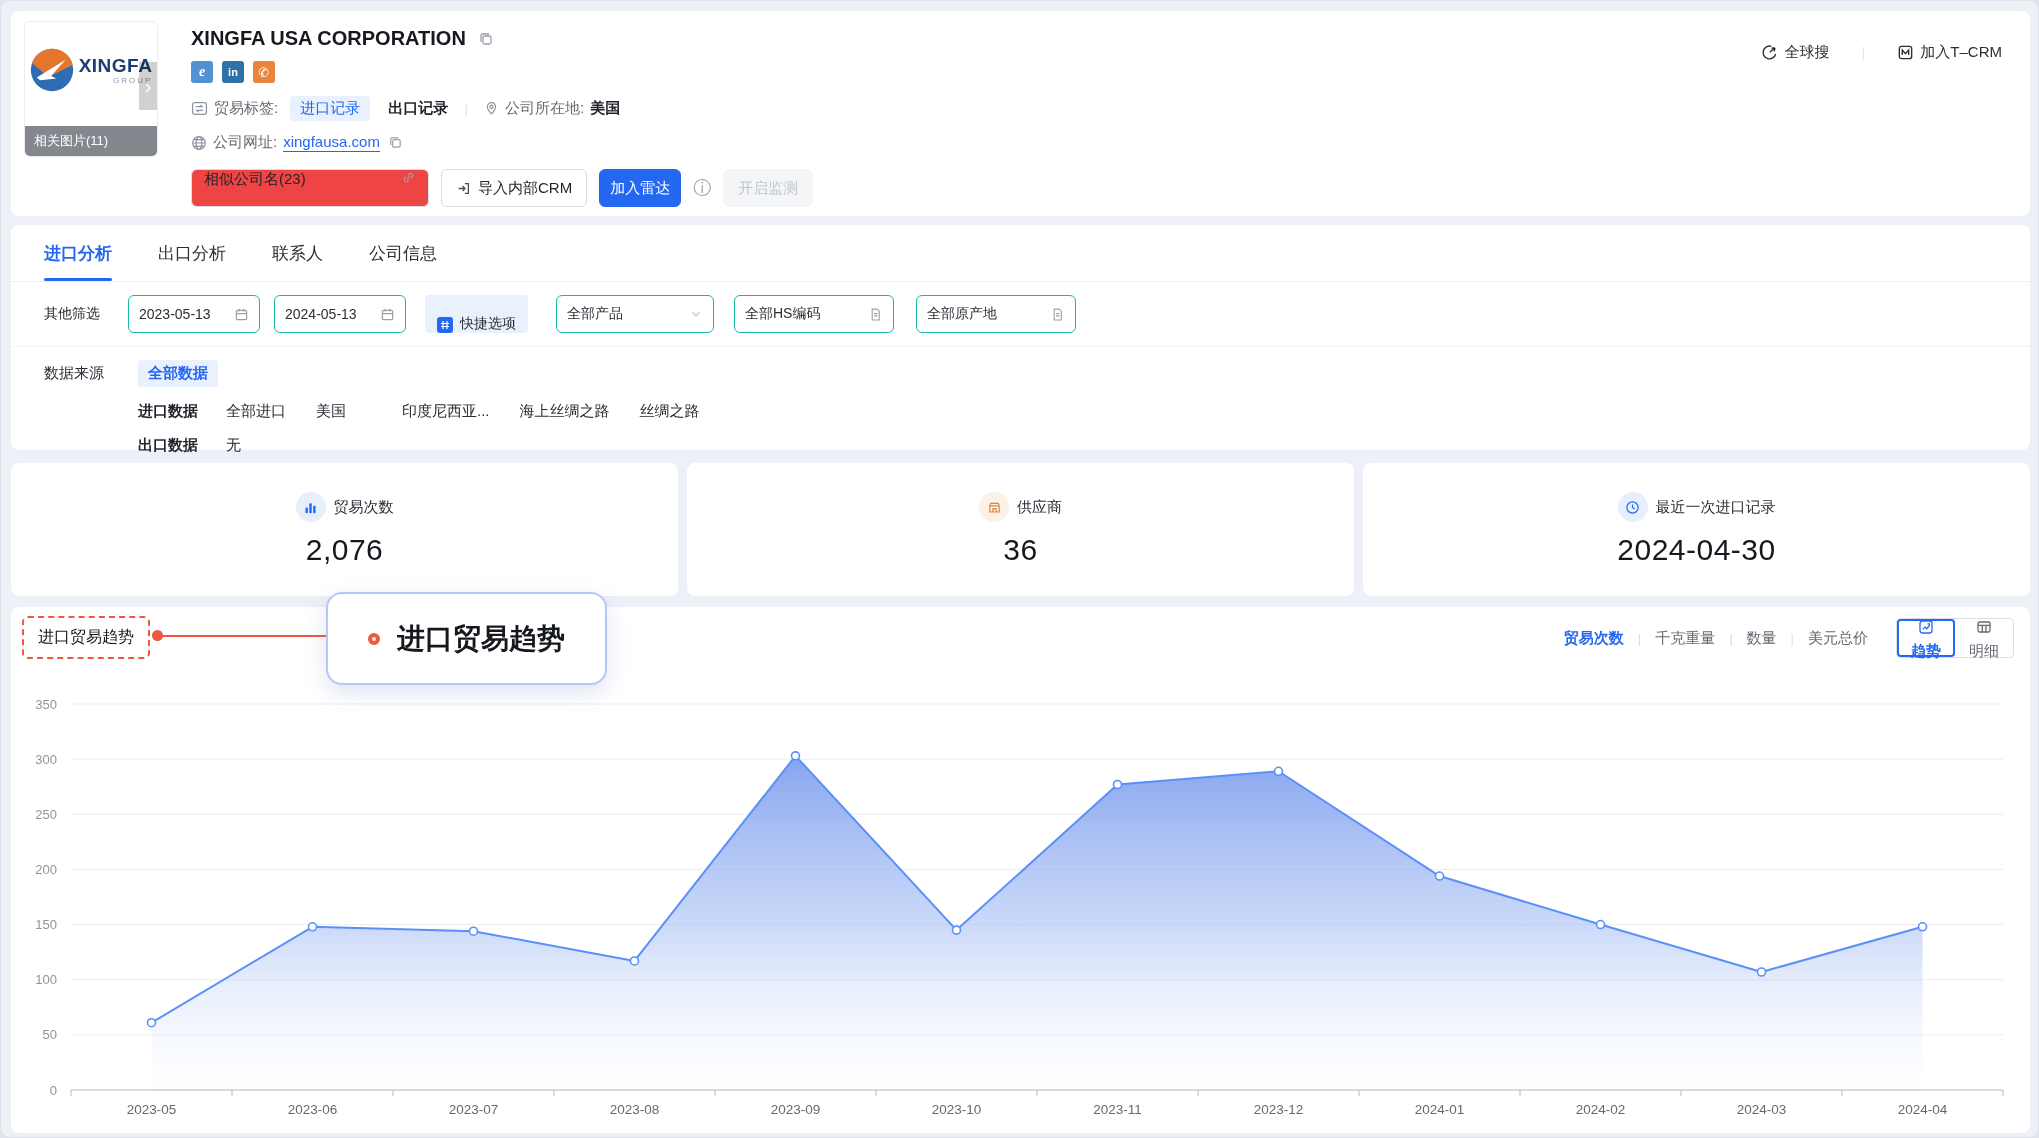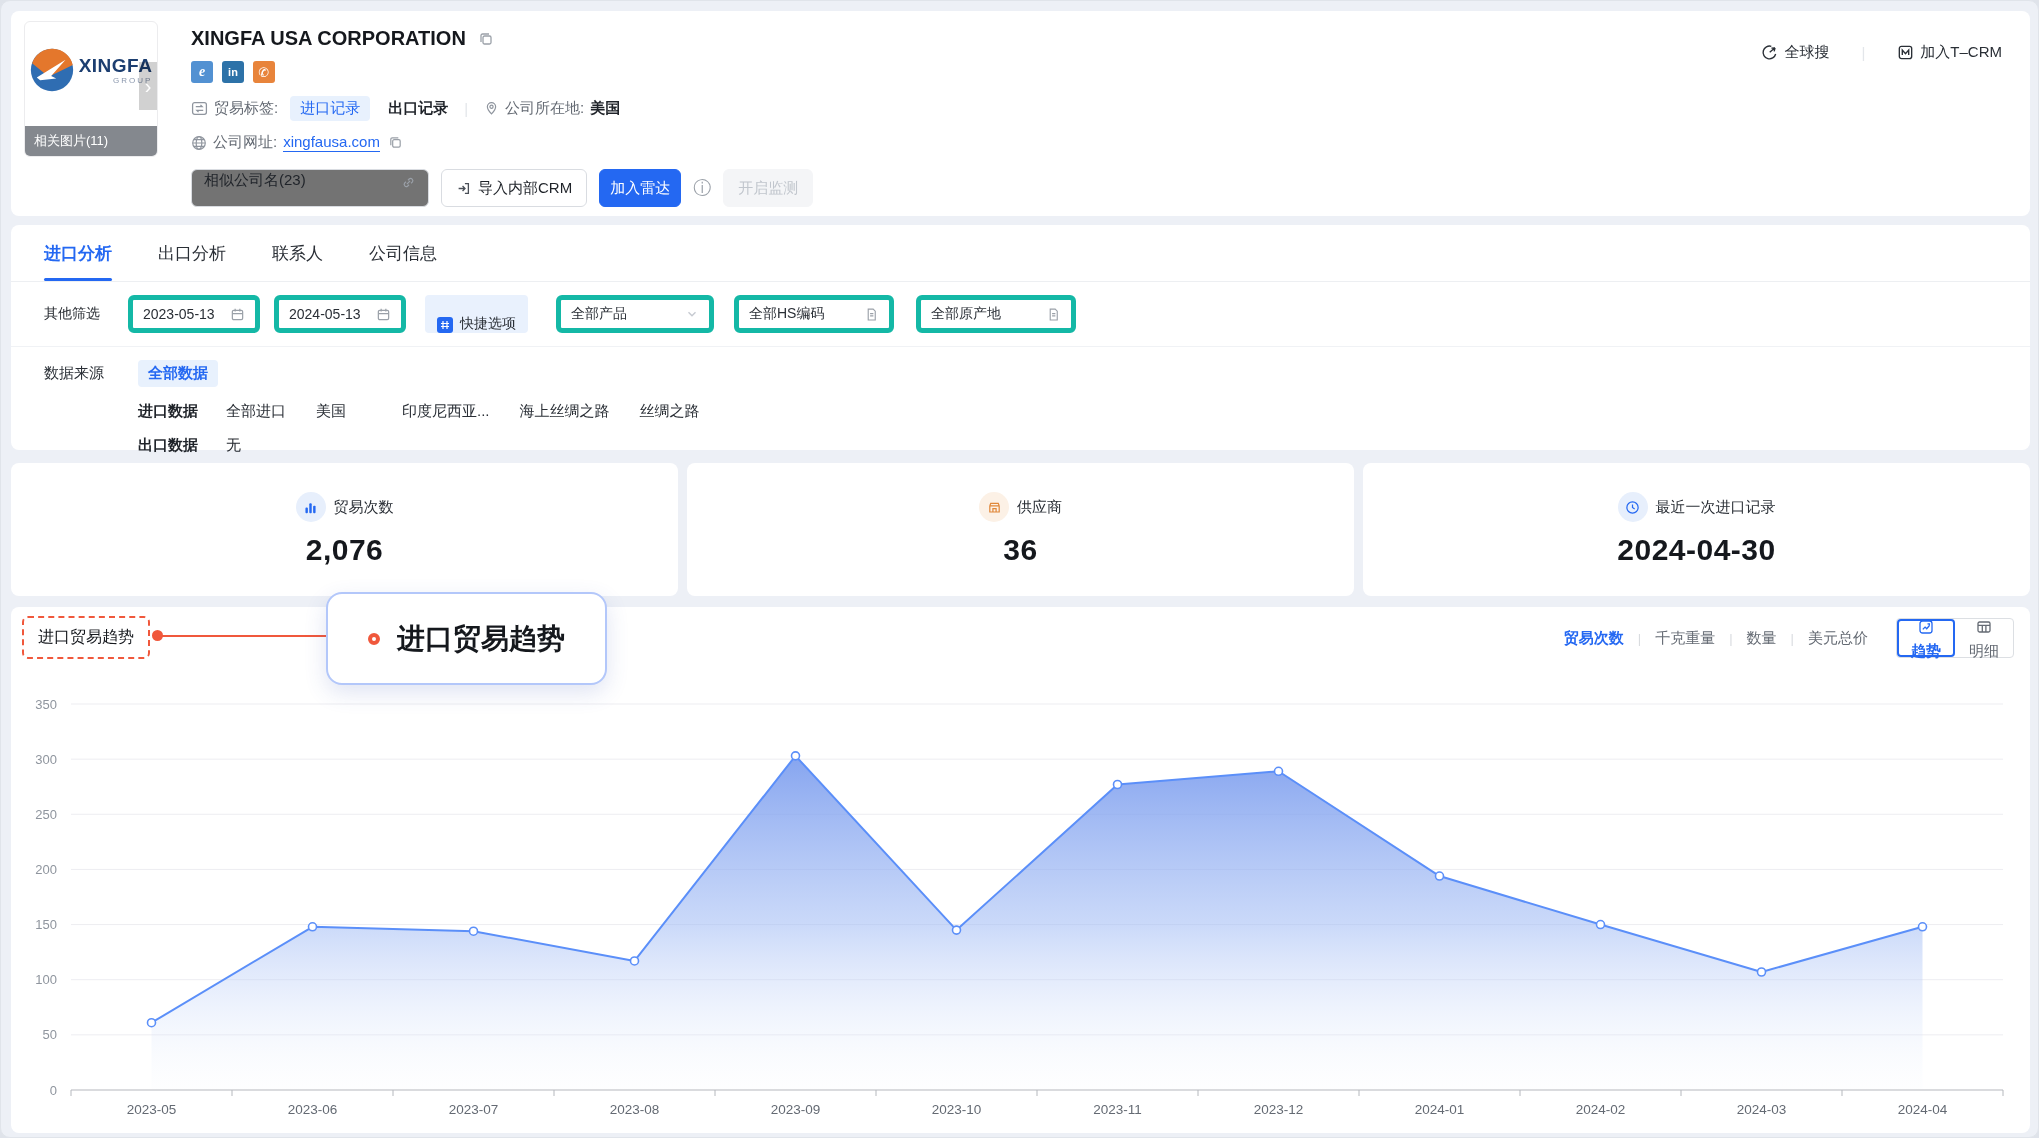--- a/index.html
+++ b/index.html
@@ -33,42 +33,42 @@
   .muted { color:#646a73; }
   .tag-blue { margin-left:12px; background:#e8f1fd; color:#2468f2; padding:3px 10px; border-radius:4px; cursor:pointer; }
   .tag-plain { margin-left:18px; color:#1f2329; font-weight:600; cursor:pointer; }
   .vdiv { color:#e3e6ea; margin:0 16px; }
   .loc-val { margin-left:6px; font-weight:600; }
   .web-row { margin-top:12px; }
   .link { margin-left:6px; color:#2468f2; border-bottom:1px solid #2468f2; padding-bottom:1px; cursor:pointer; }
   .icon { flex:0 0 auto; display:inline-flex; }
   .mr6 { margin-right:6px; } .ml8 { margin-left:8px; }
   .actions-row { display:flex; align-items:center; margin-top:17px; gap:12px; }
-  .similar-input { width:238px; height:38px; border:1px solid #d9dce1; border-radius:6px; background:#737373;
-                   display:flex; align-items:flex-end; justify-content:space-between; padding:16px 12px;
+  .similar-input { width:238px; height:38px; border:1px solid #d9dce1; border-radius:6px; background:#ef4444;
+                   display:flex; align-items:flex-start; justify-content:space-between; padding:0 12px;
                    font-size:15px; color:#1f2329; cursor:pointer; }
   .btn { height:38px; border:1px solid #d9dce1; border-radius:6px; background:#fff; display:flex;
          align-items:center; gap:7px; padding:0 14px; font-size:15px; color:#1f2329; cursor:pointer; }
   .btn-primary { background:#2468f2; border-color:#2468f2; color:#fff; padding:0 10px; font-weight:500; }
   .btn-disabled { background:#f4f5f7; border-color:#f4f5f7; color:#c1c6cd; cursor:default; }
   .info-i { color:#9aa0a8; font-size:18px; line-height:1; cursor:pointer; }
   .header-actions { position:absolute; right:28px; top:32px; display:flex; align-items:center; gap:16px;
                     font-size:15px; color:#2a2f36; }
   .header-actions .item { display:flex; align-items:center; gap:6px; cursor:pointer; }
 
   
   .tabs-card { left:10px; top:224px; width:2019px; height:225px; }
   .tabs-row { display:flex; gap:46px; padding-left:33px; height:57px; border-bottom:1px solid #edeff2; }
   .tab { position:relative; display:flex; align-items:center; font-size:17px; color:#2a2f36; cursor:pointer; }
   .tab.active { color:#2468f2; font-weight:700; }
   .tab.active::after { content:""; position:absolute; left:0; right:0; bottom:0; height:3px;
                        background:#2468f2; border-radius:2px; }
   .filter-row { display:flex; align-items:center; padding-left:33px; margin-top:12px; height:40px; font-size:14px; }
   .f-label { margin-right:28px; color:#1f2329; }
-  .field { height:38px; border:5px solid #14b8a6; border-radius:6px; background:#fff; display:flex;
+  .field { height:38px; border:1px solid #14b8a6; border-radius:6px; background:#fff; display:flex;
            align-items:center; justify-content:space-between; padding:0 10px; color:#2a2f36; cursor:pointer; }
   .date { width:132px; } .d2 { margin-left:14px; }
   .quick { margin-left:19px; height:38px; display:flex; align-items:flex-end; gap:7px; background:#e9f1fd;
            border-radius:4px; padding:0 12px; color:#2a2f36; cursor:pointer; }
   .sel { width:158px; margin-left:28px; } .hs { width:160px; margin-left:20px; } .orig { width:160px; margin-left:22px; }
   .tabs-card .sep { margin-top:12px; border-top:1px solid #f0f2f5; }
   .ds-row { display:flex; align-items:center; padding-left:33px; font-size:15px; }
   .ds-r1 { margin-top:13px; } .ds-r2 { margin-top:15px; } .ds-r3 { margin-top:15px; }
   .ds-cap { width:94px; color:#2a2f36; }
   .chip-blue { background:#e8f1fd; color:#2468f2; padding:4px 10px; border-radius:4px; font-weight:600; cursor:pointer; }
@@ -76,21 +76,21 @@
   .ds-items { display:flex; gap:30px; color:#2a2f36; }
   .gap-big { margin-left:26px; }
 
   
   .stats-row { position:absolute; left:10px; top:462px; width:2019px; height:133px; display:flex; gap:9px; }
   .stat-card { flex:1; background:#fff; border-radius:8px; display:flex; flex-direction:column;
                align-items:center; justify-content:center; gap:11px; }
   .stat-top { display:flex; align-items:center; gap:8px; font-size:15px; color:#2a2f36; }
   .ic-circle { width:30px; height:30px; border-radius:50%; display:flex; align-items:center; justify-content:center; }
   .bg-blue { background:#e7effc; } .bg-orange { background:#fcf1e6; }
-  .stat-val { font-size:30px; font-weight:700; color:#15181d; letter-spacing:.5px; }
+  .stat-val { font-size:30px; font-weight:400; color:#15181d; letter-spacing:.5px; }
 
   
   .chart-card { left:10px; top:606px; width:2019px; height:526px; }
   .title-dashed { position:absolute; left:11px; top:9px; border:2px dashed #f0583c; border-radius:6px;
                   padding:9px 14px; font-size:16px; font-weight:500; color:#15181d; background:#fff; }
   .toolbar { position:absolute; right:16px; top:11px; display:flex; align-items:center; gap:14px; font-size:15px; }
   .metric { color:#646a73; cursor:pointer; }
   .metric.active { color:#2468f2; font-weight:700; }
   .m-sep { color:#d8dbdf; font-size:13px; }
   .segmented { display:flex; margin-left:14px; border:1px solid #dcdfe3; border-radius:4px; background:#fff; }

